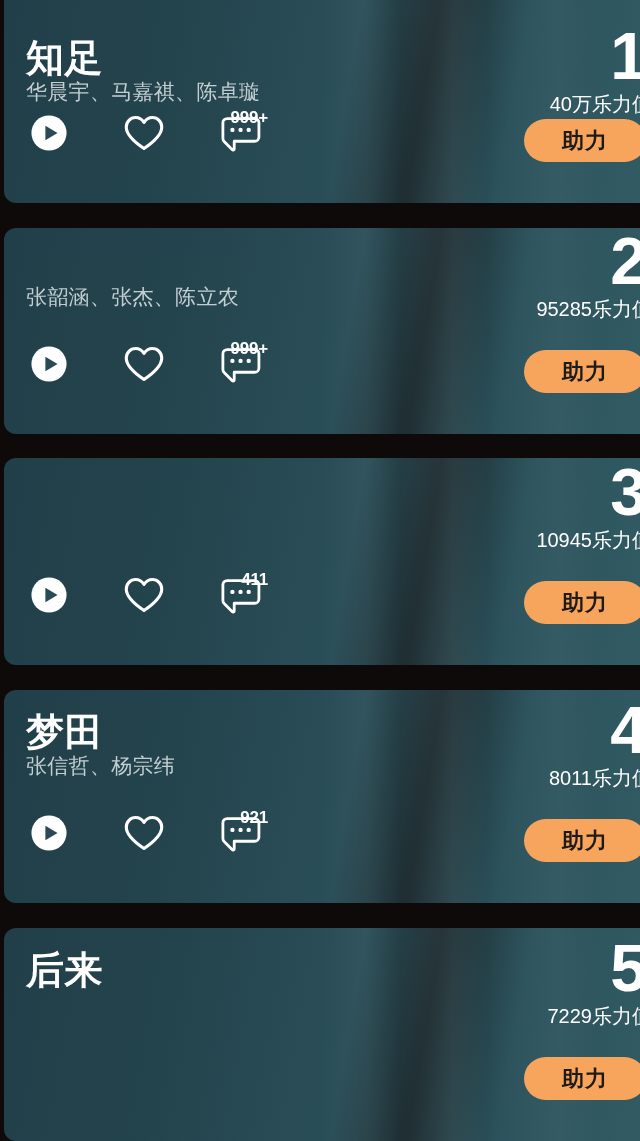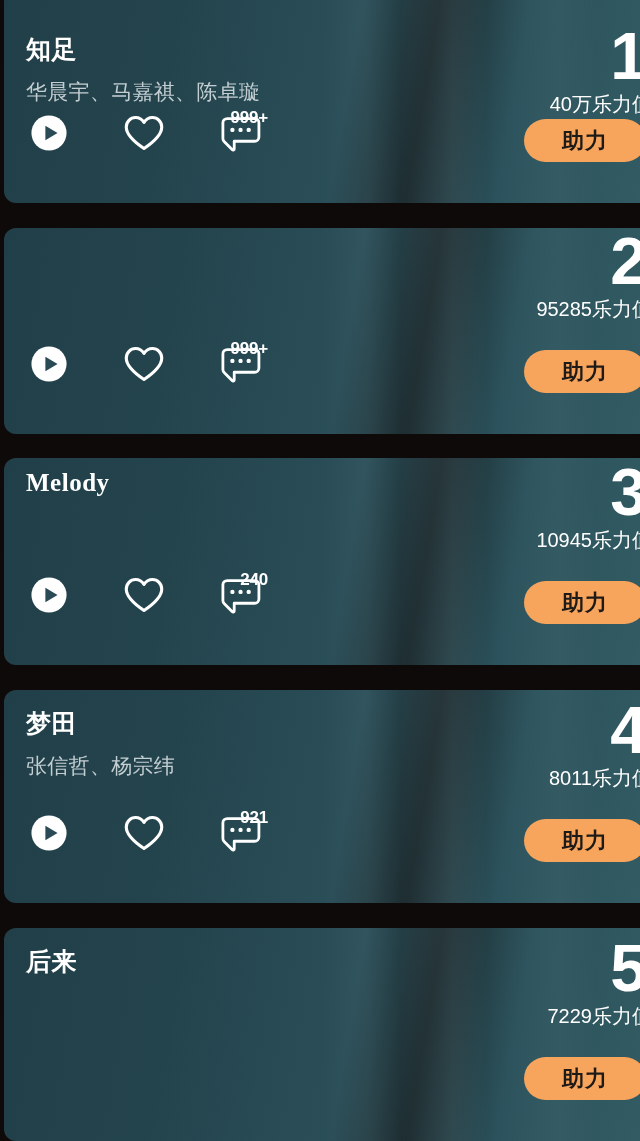--- a/index.html
+++ b/index.html
@@ -63,25 +63,24 @@
     position: relative;
     z-index: 2;
     height: 100%;
   }
 
   
   .song-title {
     position: absolute;
     left: 22px;
     color: #ffffff;
-    font-size: 25px;
+    font-size: 38px;
     font-weight: bold;
     letter-spacing: 0.5px;
     white-space: nowrap;
-    font-family: Liberation Serif, serif;
   }
   .song-artists {
     position: absolute;
     left: 22px;
     color: #c3ced2;
     font-size: 21px;
     font-weight: normal;
     white-space: nowrap;
     letter-spacing: 0.3px;
   }
@@ -204,20 +203,21 @@
         </span>
       </div>
 
       <div class="boost-btn" style="top:149px">助力</div>
     </div>
     </div>
     <div class="card" style="top: 228px; height: 206px;">
     <div class="card-inner">
 
 
+      <div class="song-artists" style="top:55px">张韶涵、张杰、陈立农</div>
 
       <div class="rank-number" style="top:6px">2</div>
 
       <div class="score-text" style="top:68px">95285乐力值</div>
 
       <div class="action-row" style="top:116px">
 
         <span class="icon-btn">
 <svg class="icon-play" viewBox="0 0 40 40" xmlns="http://www.w3.org/2000/svg">
   <circle cx="20" cy="20" r="18.5" fill="#ffffff"></circle>
@@ -240,21 +240,20 @@
           <span class="comment-badge">999+</span>
         </span>
       </div>
 
       <div class="boost-btn" style="top:122px">助力</div>
     </div>
     </div>
     <div class="card" style="top: 458px; height: 207px;">
     <div class="card-inner">
 
-      <div class="song-title" style="top:11px">Melody</div>
 
 
       <div class="rank-number" style="top:7px">3</div>
 
       <div class="score-text" style="top:69px">10945乐力值</div>
 
       <div class="action-row" style="top:117px">
 
         <span class="icon-btn">
 <svg class="icon-play" viewBox="0 0 40 40" xmlns="http://www.w3.org/2000/svg">
@@ -268,21 +267,21 @@
 </svg></span>
 
         <span class="comment-wrap">
 
 <svg class="icon-comment" viewBox="0 0 46 42" xmlns="http://www.w3.org/2000/svg">
   <path d="M9.5 4 H38 C40.7 4 42.8 6.1 42.8 8.7 V24.3 C42.8 26.9 40.7 29 38 29 H15.5 L15.5 37.5 C15.5 38.6 14.2 39.2 13.4 38.4 L4.6 29.6 C3.6 28.7 3 27.4 3 26 V8.7 C3 6.1 5.1 4 7.8 4 Z" fill="none" stroke="#ffffff" stroke-width="3.1" stroke-linejoin="round" stroke-linecap="round"></path>
   <circle cx="13.5" cy="16.5" r="2.4" fill="#ffffff"></circle>
   <circle cx="22.5" cy="16.5" r="2.4" fill="#ffffff"></circle>
   <circle cx="31.5" cy="16.5" r="2.4" fill="#ffffff"></circle>
 </svg>
-          <span class="comment-badge">240</span>
+          <span class="comment-badge">411</span>
         </span>
       </div>
 
       <div class="boost-btn" style="top:123px">助力</div>
     </div>
     </div>
     <div class="card" style="top: 690px; height: 213px;">
     <div class="card-inner">
 
       <div class="song-title" style="top:17px">梦田</div>

